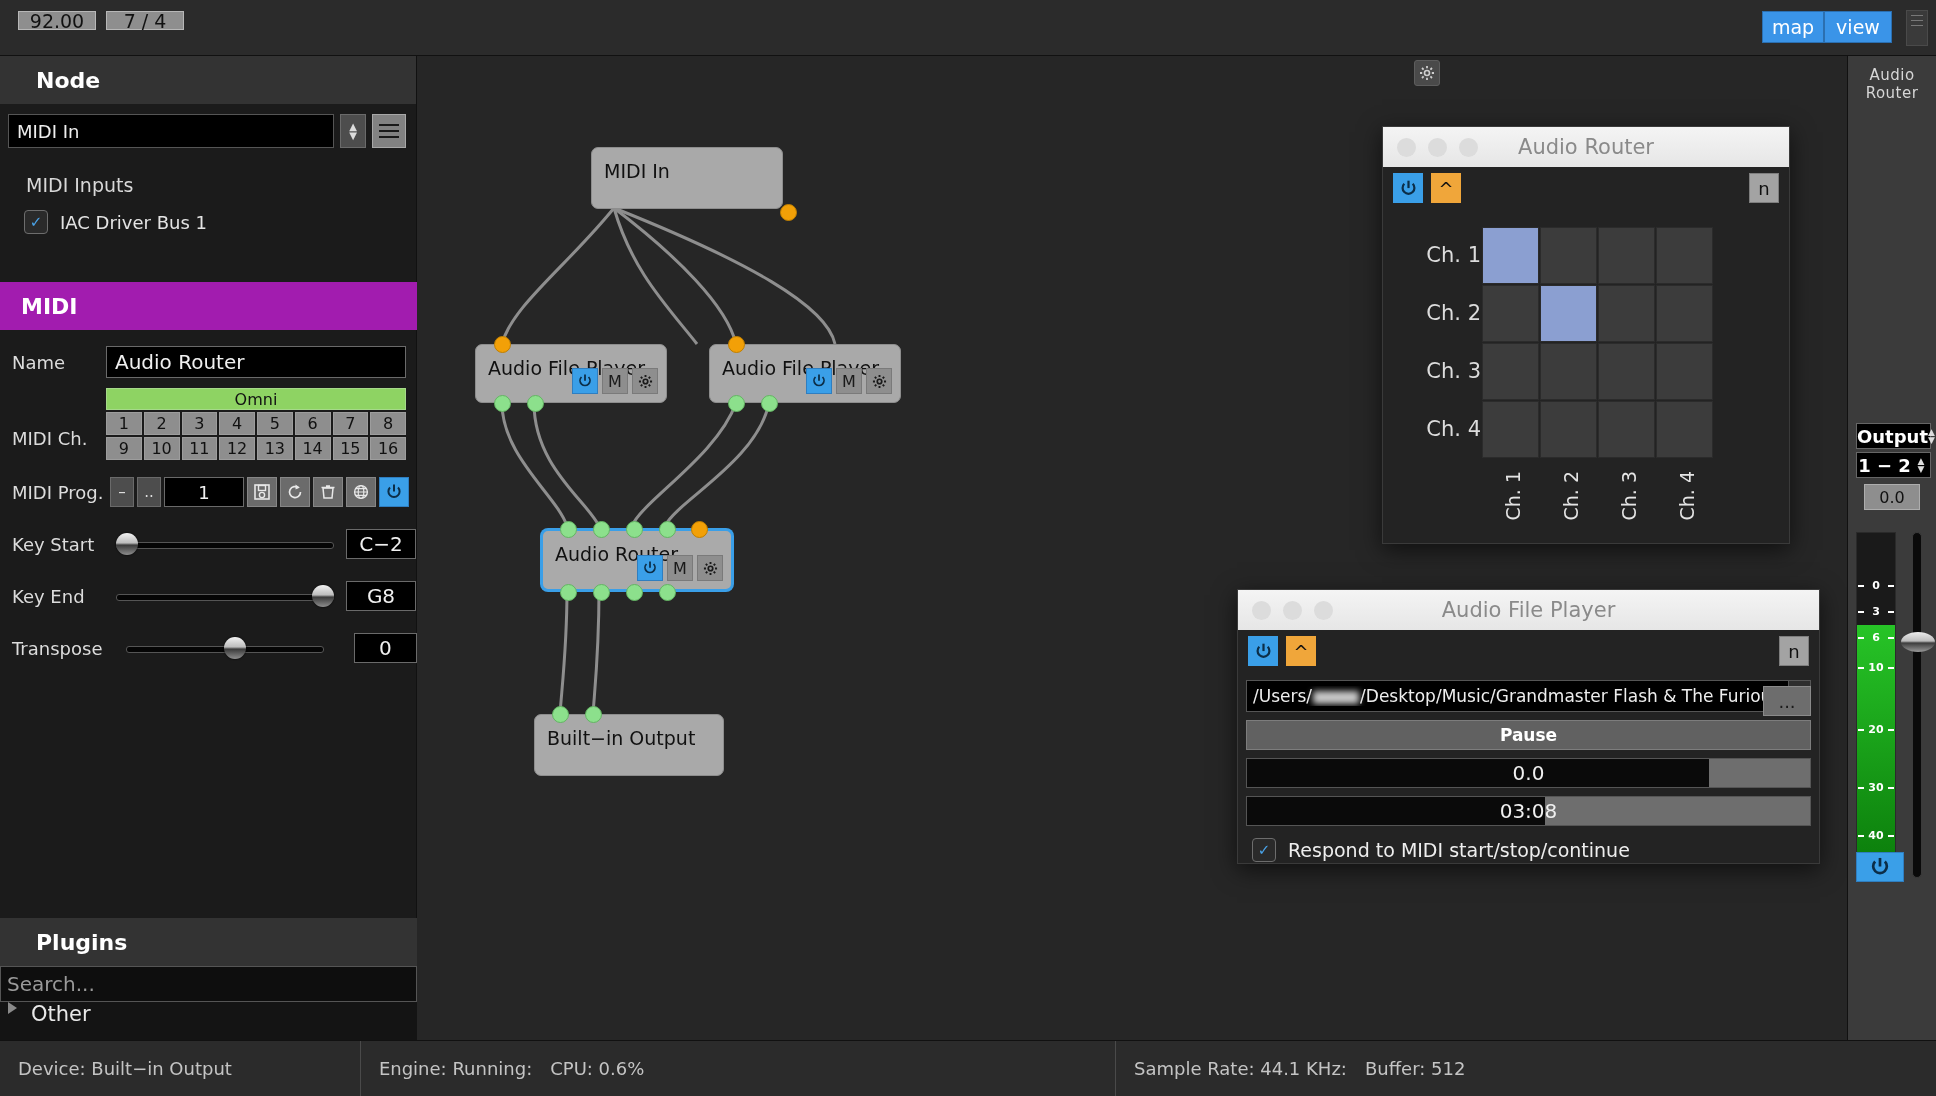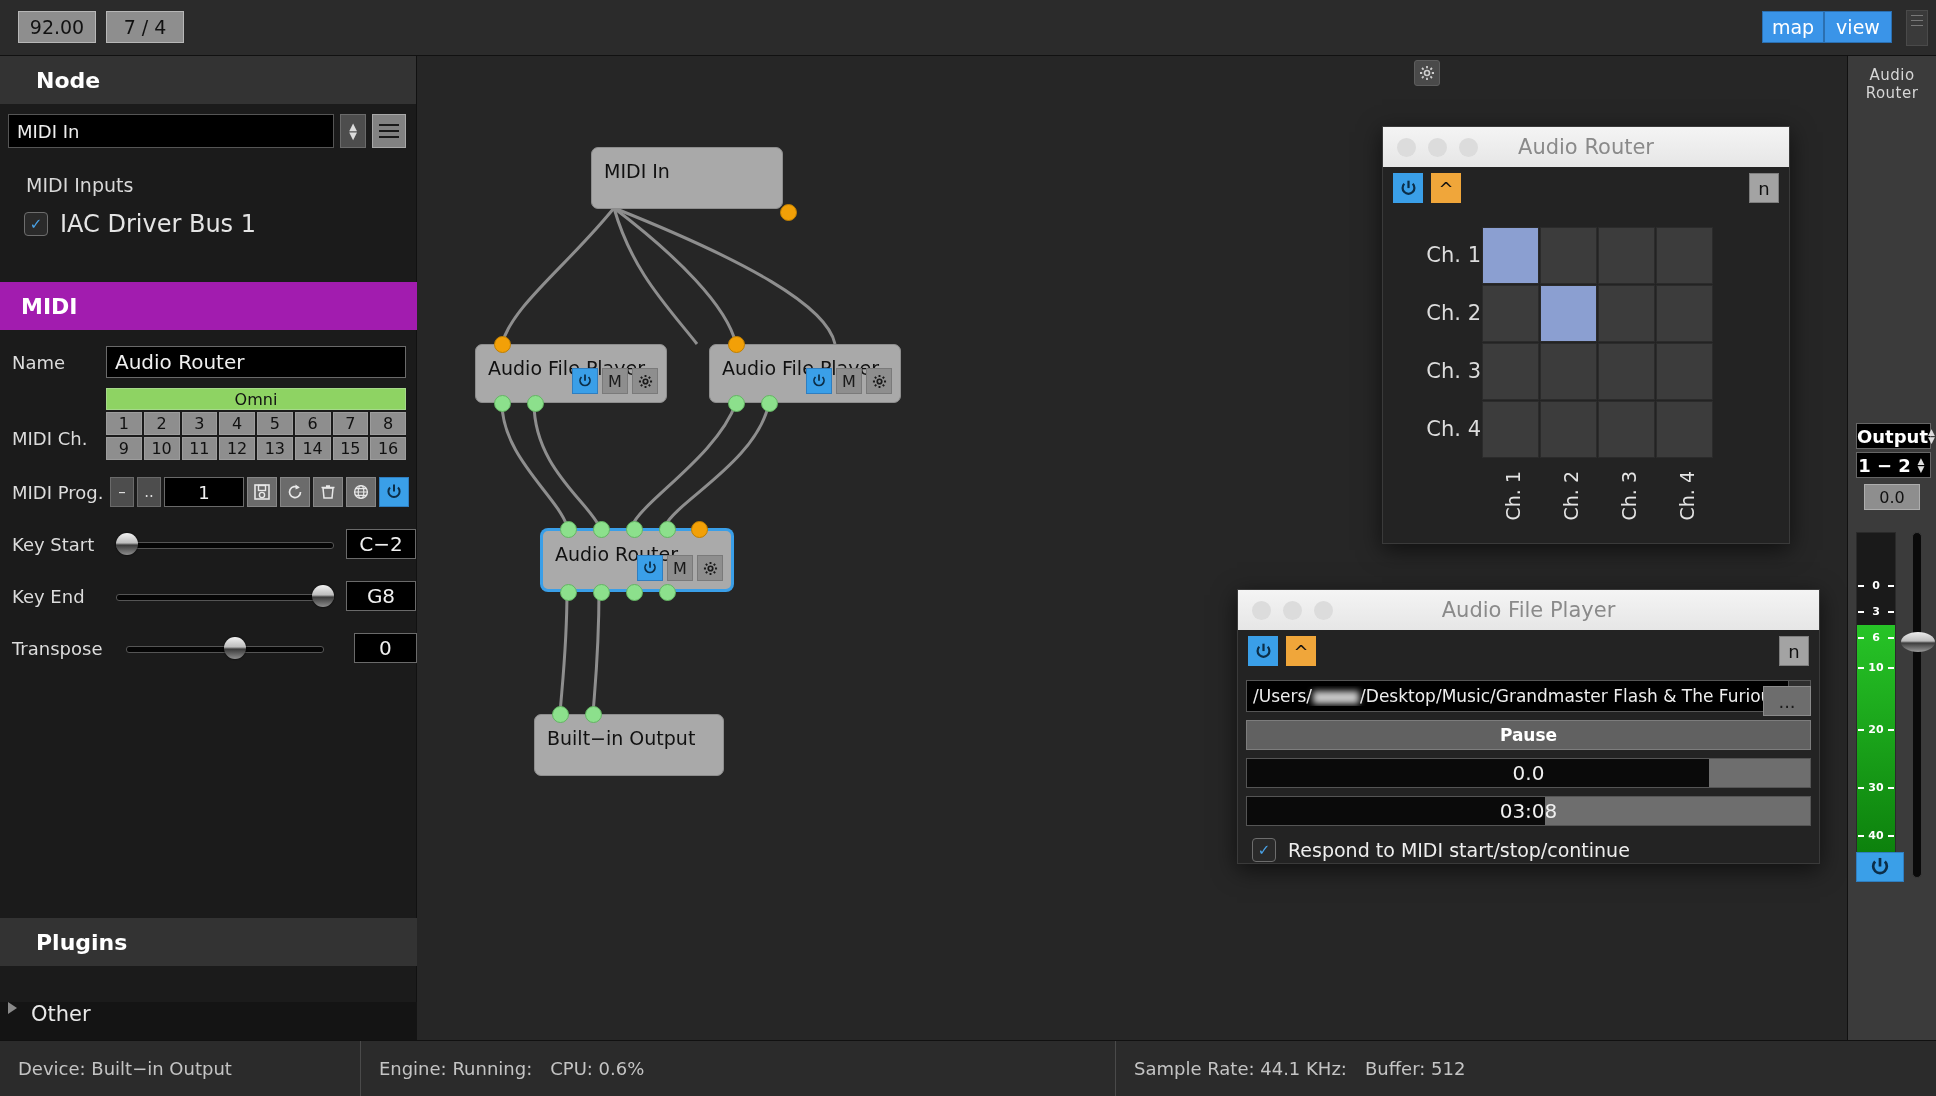--- a/index.html
+++ b/index.html
@@ -3,21 +3,21 @@
 <meta charset="utf-8">
 <style>
   * { box-sizing: border-box; margin:0; padding:0; }
   html,body { width:1936px; height:1096px; overflow:hidden; background:#1d1d1d;
     font-family:"DejaVu Sans","Liberation Sans",sans-serif; color:#e8e8e8; }
   #app { position:relative; width:1936px; height:1096px; }
 
   
   #topbar { position:absolute; left:0; top:0; width:1936px; height:56px;
     background:#2b2b2b; border-bottom:1px solid #111; }
-  .tb-field { position:absolute; top:11px; height:32px; background:#8e8e8e;
+  .tb-field { position:absolute; top:11px; height:19px; background:#8e8e8e;
     border:1px solid #b7b7b7; color:#111; font-size:19px; display:flex;
     align-items:center; justify-content:center; }
   #tb-tempo { left:18px; width:78px; }
   #tb-sig   { left:106px; width:78px; }
   .tb-btn { position:absolute; top:11px; height:32px; background:#3a94e8;
     color:#fff; font-size:19px; display:flex; align-items:center;
     justify-content:center; border:1px solid #2b6fb0; }
   #tb-map  { right:112px; width:62px; }
   #tb-view { right:44px; width:68px; }
   #tb-grip { position:absolute; right:8px; top:10px; width:22px; height:36px;
@@ -39,21 +39,21 @@
     color:#ddd; font-size:10px; line-height:9px; }
   .hamb { width:34px; height:34px; background:#828282; border:1px solid #a8a8a8;
     display:flex; flex-direction:column; justify-content:center; gap:4px; padding:0 6px; }
   .hamb i { display:block; height:2px; background:#1a1a1a; }
 
   .mi-title { font-size:19px; color:#d8d8d8; padding:26px 0 0 26px; }
   .mi-row { display:flex; align-items:center; gap:12px; padding:14px 0 0 24px; }
   .chk { width:24px; height:24px; border:1px solid #6d6d6d; border-radius:4px;
     background:#2a2a2a; color:#4aa3e8; font-size:15px; display:flex;
     align-items:center; justify-content:center; }
-  .mi-label { font-size:24px; color:#e4e4e4; }
+  .mi-label { font-size:18px; color:#e4e4e4; }
 
   #midi-pane { position:absolute; left:0; top:226px; width:417px; }
   .frow { display:flex; align-items:center; min-height:40px; }
   .flab { width:110px; padding-left:12px; font-size:18px; color:#dcdcdc; }
   #name-input { margin-left:-4px; width:300px; height:32px; background:#000;
     border:1px solid #6a6a6a; color:#f0f0f0; font-size:20px;
     display:flex; align-items:center; padding-left:8px; }
 
   #omni { margin-left:106px; width:300px; height:22px; background:#8ed363;
     border:1px solid #a6d98a; color:#111; font-size:16px; display:flex;
@@ -349,20 +349,21 @@
       <div class="frow" style="margin-top:12px;gap:18px;">
         <div class="flab">Transpose</div>
         <div class="slider">
           <div class="strack"></div>
           <div class="sknob" style="left:98px;"></div>
         </div>
         <div class="sval">0</div>
       </div>
 
       <div id="plugins-head" class="sec-head">Plugins</div>
+      <div id="search">Search...</div>
       <div id="other-row">
         <div class="tri"></div>
         <div style="font-size:21px;color:#e8e8e8;">Other</div>
       </div>
       <div id="udp-row">
         <div class="t">User Data Path</div>
         <div id="udp-add">+</div>
       </div>
     </div>
   </div>

